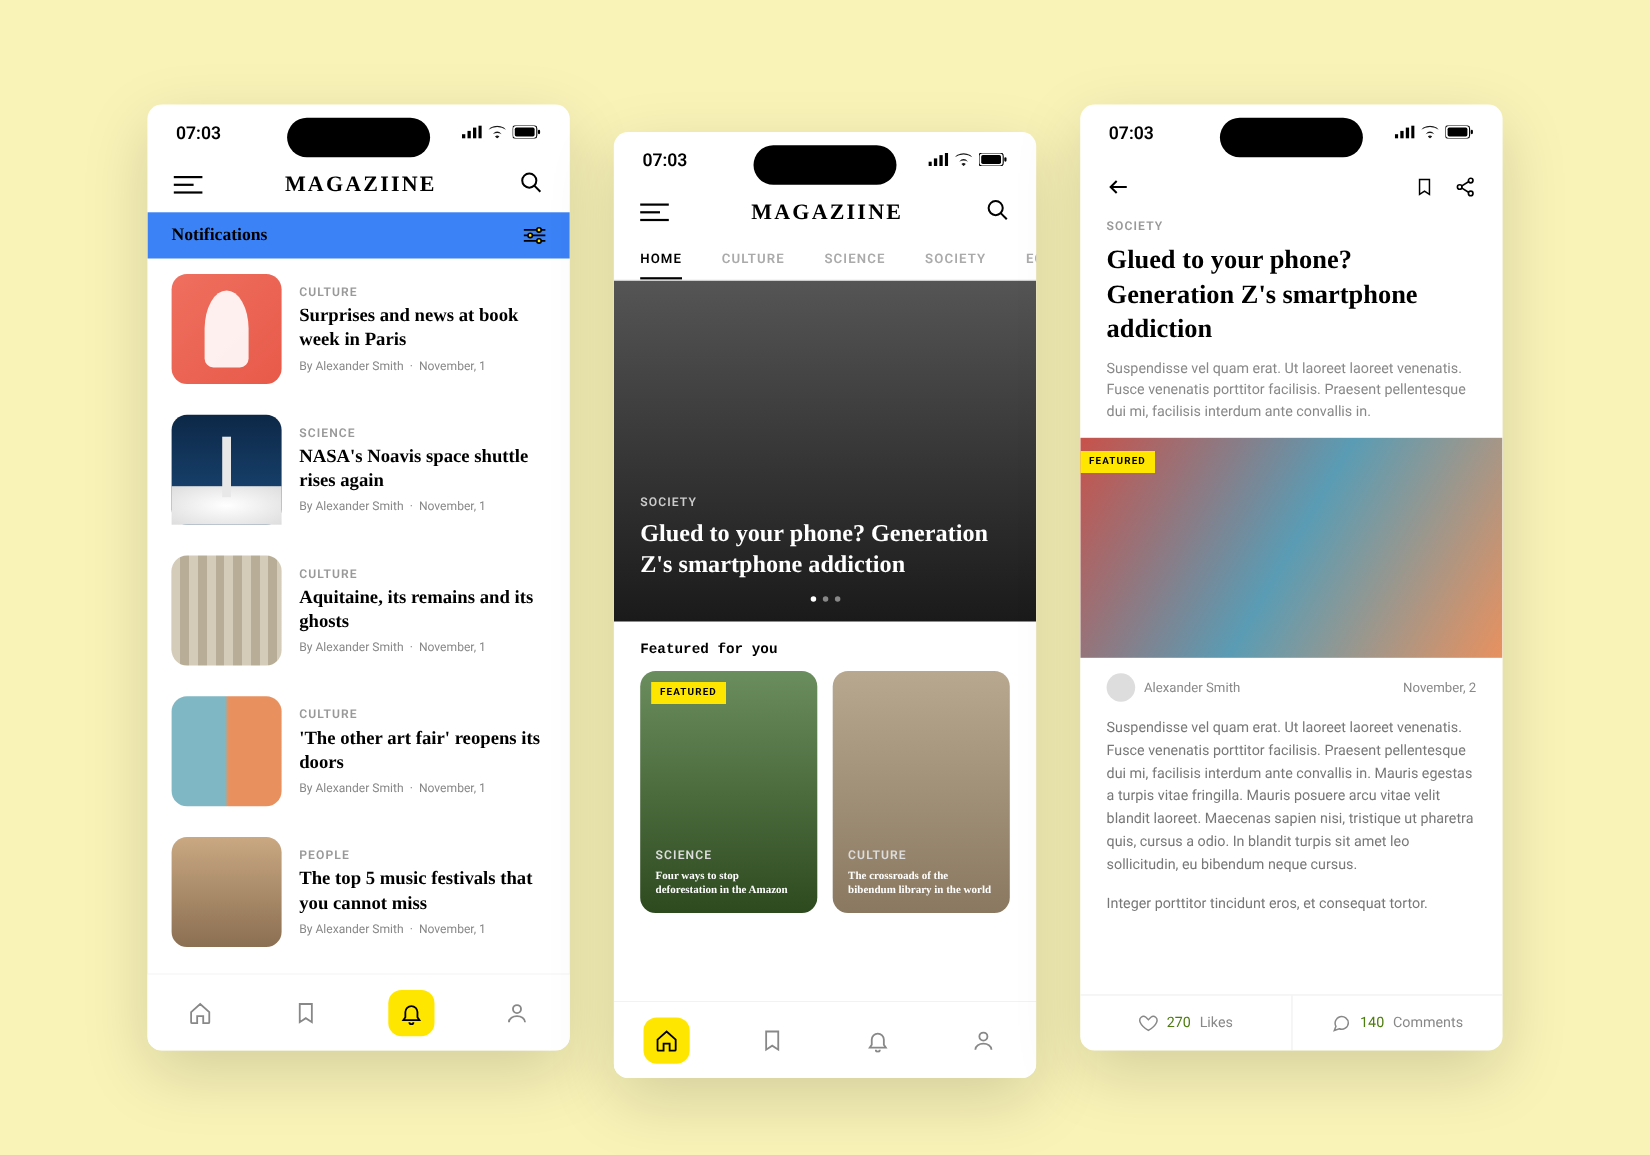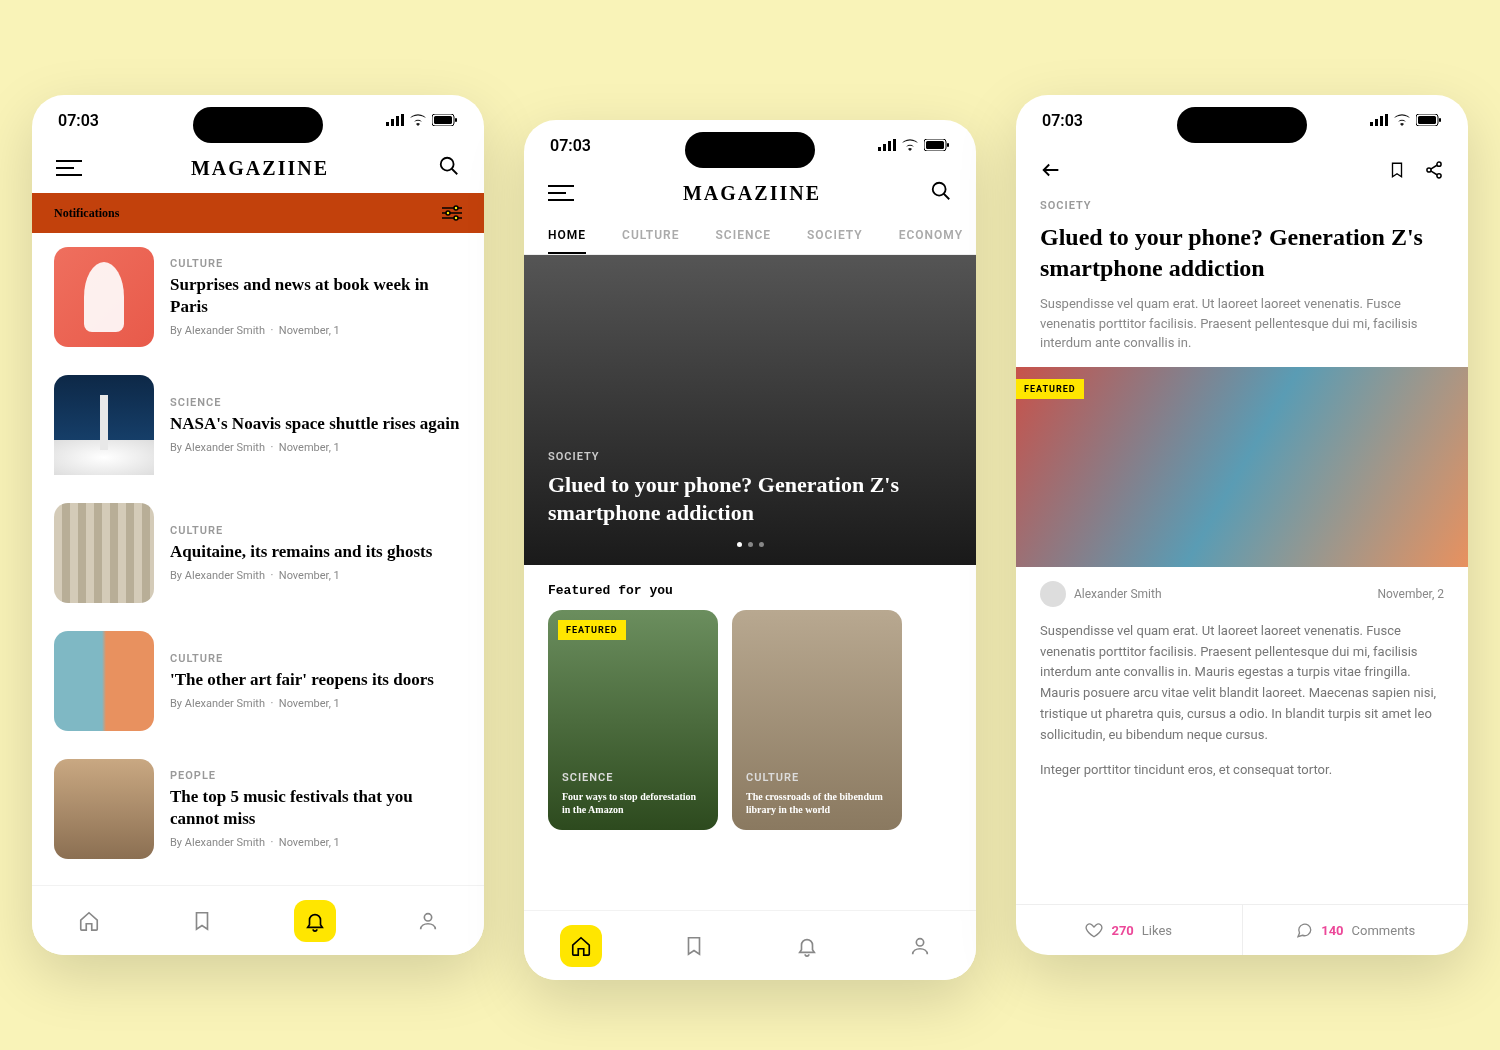--- a/index.html
+++ b/index.html
@@ -7,24 +7,24 @@
     background: #f9f3b8;
     font-family: -apple-system, BlinkMacSystemFont, "Segoe UI", Roboto, sans-serif;
     width: 1500px;
     height: 1050px;
     display: flex;
     justify-content: center;
     align-items: center;
     gap: 40px;
   }
   .phone {
-    width: 452px;
+    width: 384px;
     height: 860px;
     background: #fff;
-    border-radius: 32px;
+    border-radius: 13px;
     box-shadow: 0 20px 60px rgba(0,0,0,0.15);
     position: relative;
     overflow: hidden;
     display: flex;
     flex-direction: column;
   }
   .statusbar {
     height: 50px;
     display: flex;
     align-items: center;
@@ -63,26 +63,26 @@
     height:10px;
     background:#ffe600;
     z-index:-1;
     transform:translateY(-50%);
   }
   .hamburger { width:26px; display:flex; flex-direction:column; gap:5px; }
   .hamburger span { height:2px; background:#000; display:block; }
   .hamburger span:nth-child(2){ width:18px; }
   .search-icon svg { width:22px; height:22px; }
   .yellow-bar {
-    background:#c2410c;
+    background:#3b82f6;
     display:flex; justify-content:space-between; align-items:center;
     padding:12px 22px;
     font-family: Georgia, serif;
     font-weight:bold;
-    font-size:12px;
+    font-size:16px;
   }
   .body { flex:1; overflow:hidden; position:relative; }
   .scroll { height:100%; overflow-y:hidden; }
   .notif-item {
     display:flex; gap:16px; padding:14px 22px;
   }
   .notif-thumb {
     width:100px; height:100px; border-radius:14px; flex-shrink:0;
   }
   .thumb1{ background: linear-gradient(135deg,#ef6f5e,#e85a4a); position:relative; }
@@ -134,21 +134,21 @@
   .art-cat{padding:4px 24px 0;}
   .art-lead{font-size:13px;color:#888;line-height:1.5;padding:0 24px 14px;}
   .art-img{height:200px;background:linear-gradient(120deg,#c8524a,#5a9cb4,#e8915f);position:relative;margin:0;}
   .art-img .fbadge{top:12px;left:0;border-radius:0;}
   .art-meta{display:flex;align-items:center;justify-content:space-between;padding:14px 24px;font-size:12px;color:#888;}
   .avatar{width:26px;height:26px;border-radius:50%;background:#ddd;margin-right:8px;}
   .art-body{font-size:13px;color:#777;line-height:1.6;padding:0 24px 14px;}
   .art-bar{display:flex;border-top:1px solid #eee;}
   .art-bar>div{flex:1;display:flex;align-items:center;justify-content:center;gap:8px;padding:16px 0;font-size:13px;color:#888;}
   .art-bar>div:first-child{border-right:1px solid #eee;}
-  .count{font-weight:bold;color:#ec4899;}
+  .count{font-weight:normal;color:#4d7c0f;}
   .phone-2 { margin-top: 50px; }
 </style>
 </head>
 <body>
 
 <div class="phone">
   <div class="notch"></div>
   <div class="statusbar">
     <span>07:03</span>
     <span class="status-icons">

